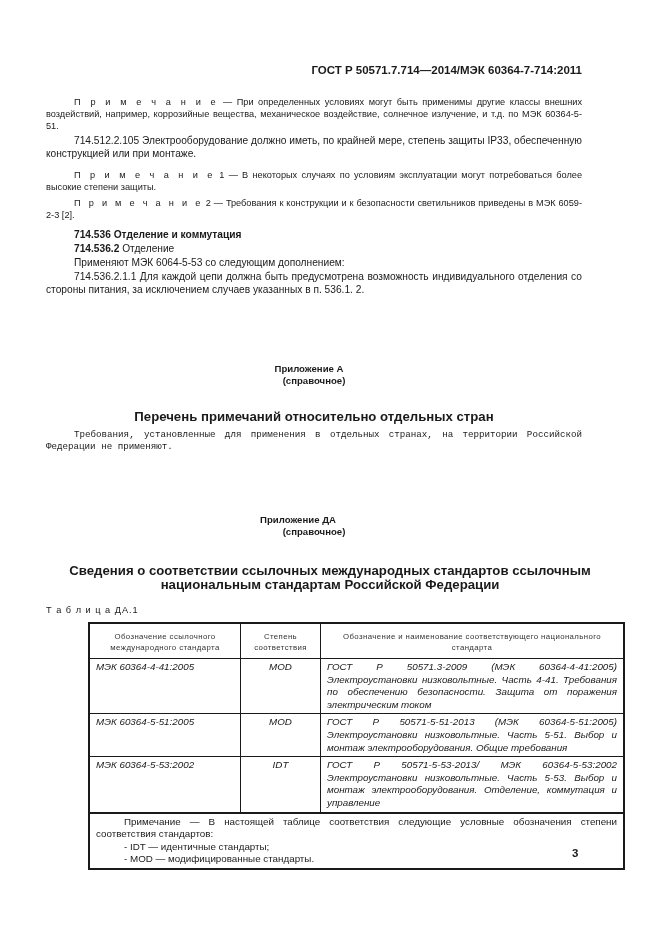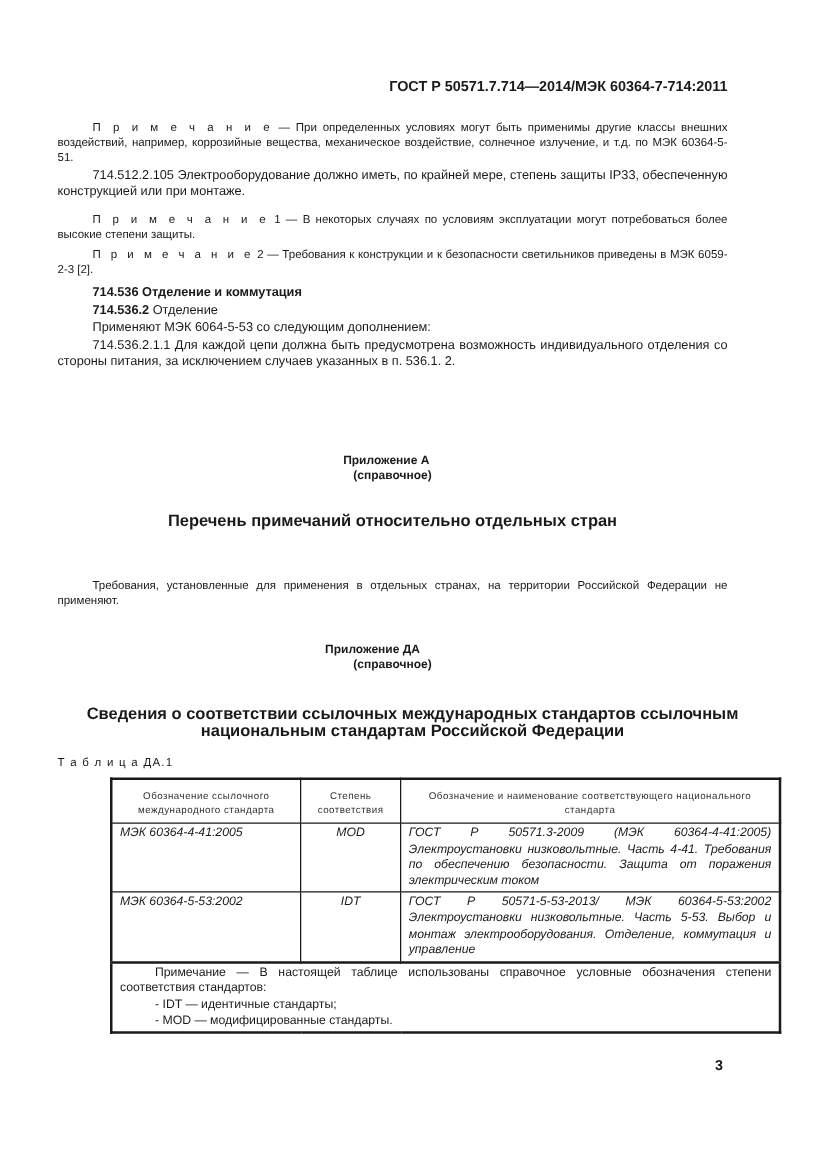--- a/index.html
+++ b/index.html
@@ -49,48 +49,53 @@
 <div class="abs p bold" style="left:74px; top:228px; width:510px;">714.536 Отделение и коммутация</div>
 <div class="abs p" style="left:74px; top:242px; width:510px;">
   <span class="bold">714.536.2</span><span> Отделение</span>
 </div>
 <div class="abs p" style="left:74px; top:256px; width:510px;">Применяют МЭК 6064-5-53 со следующим дополнением:</div>
 <div class="abs p ind" style="left:46px; top:270px; width:536px;">714.536.2.1.1 Для каждой цепи должна быть предусмотрена возможность индивидуального отделения со стороны питания, за исключением случаев указанных в п. 536.1. 2.</div>
 
 <div class="abs app-title" style="left:41px; top:363px; width:536px;">Приложение А</div>
 <div class="abs app-title" style="left:46px; top:375px; width:536px;">(справочное)</div>
 <div class="abs sec-title" style="left:46px; top:409px; width:536px;">Перечень примечаний относительно отдельных стран</div>
-<div class="abs p small ind" style="left:46px; top:462px; width:536px;">Требования, установленные для применения в отдельных странах, на территории Российской Федерации не применяют.</div>
+<div class="abs p small ind" style="left:46px; top:429px; width:536px;font-family:Liberation Mono, monospace;">Требования, установленные для применения в отдельных странах, на территории Российской Федерации не применяют.</div>
 
 <div class="abs app-title" style="left:30px; top:514px; width:536px;">Приложение ДА</div>
 <div class="abs app-title" style="left:46px; top:526px; width:536px;">(справочное)</div>
 <div class="abs sec-title" style="left:10px; top:563px; width:640px;">Сведения о соответствии ссылочных международных стандартов ссылочным</div>
 <div class="abs sec-title" style="left:10px; top:577px; width:640px;">национальным стандартам Российской Федерации</div>
 <div class="abs p small" style="left:46px; top:604px; width:300px; letter-spacing:1px;">Т а б л и ц а  ДА.1</div>
 
 <table class="std">
   <tbody>
       <tr>
     <th style="width:138px;">Обозначение ссылочного международного стандарта</th>
     <th style="width:67px;">Степень соответствия</th>
     <th>Обозначение и наименование соответствующего национального стандарта</th>
   </tr>
   <tr class="r">
     <td class="c1">МЭК 60364-4-41:2005</td>
     <td class="c2">MOD</td>
     <td class="c3">ГОСТ Р 50571.3-2009 (МЭК 60364-4-41:2005) Электроустановки низковольтные. Часть 4-41. Требования по обеспечению безопасности. Защита от поражения электрическим током</td>
   </tr>
   <tr class="r">
+    <td class="c1">МЭК 60364-5-51:2005</td>
+    <td class="c2">MOD</td>
+    <td class="c3">ГОСТ Р 50571-5-51-2013 (МЭК 60364-5-51:2005) Электроустановки низковольтные. Часть 5-51. Выбор и монтаж электрооборудования. Общие требования</td>
+  </tr>
+  <tr class="r">
     <td class="c1">МЭК 60364-5-53:2002</td>
     <td class="c2">IDT</td>
     <td class="c3">ГОСТ Р 50571-5-53-2013/ МЭК 60364-5-53:2002 Электроустановки низковольтные. Часть 5-53. Выбор и монтаж электрооборудования. Отделение, коммутация и управление</td>
   </tr>
   <tr>
     <td colspan="3" class="note" style="border-top:2px solid #1a1a1a;">
-      <div class="ind" style="text-align:justify;">Примечание — В настоящей таблице использованы справочное условные обозначения степени соответствия стандартов:</div>
+      <div class="ind" style="text-align:justify;">Примечание — В настоящей таблице соответствия следующие условные обозначения степени соответствия стандартов:</div>
       <div style="padding-left:28px;">- IDT — идентичные стандарты;</div>
       <div style="padding-left:28px;">- MOD — модифицированные стандарты.</div>
     </td>
   </tr>
 </tbody>
   </table>
 
 <div class="abs pn">3</div>
 
 </body></html>

